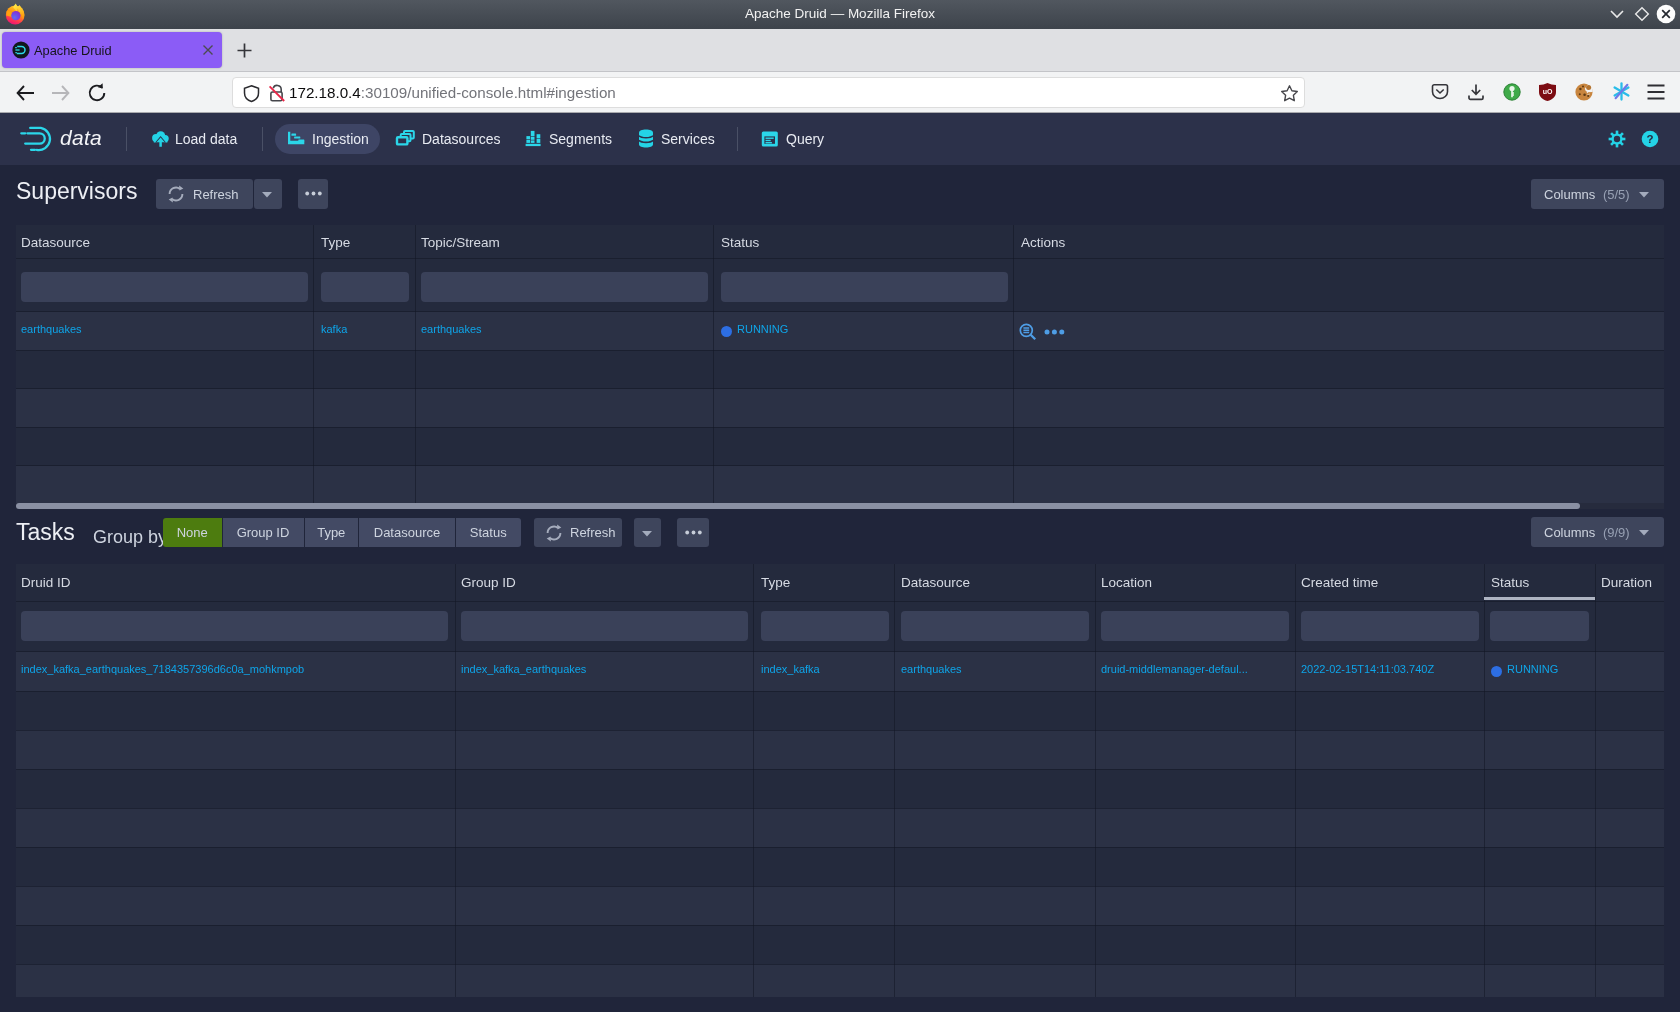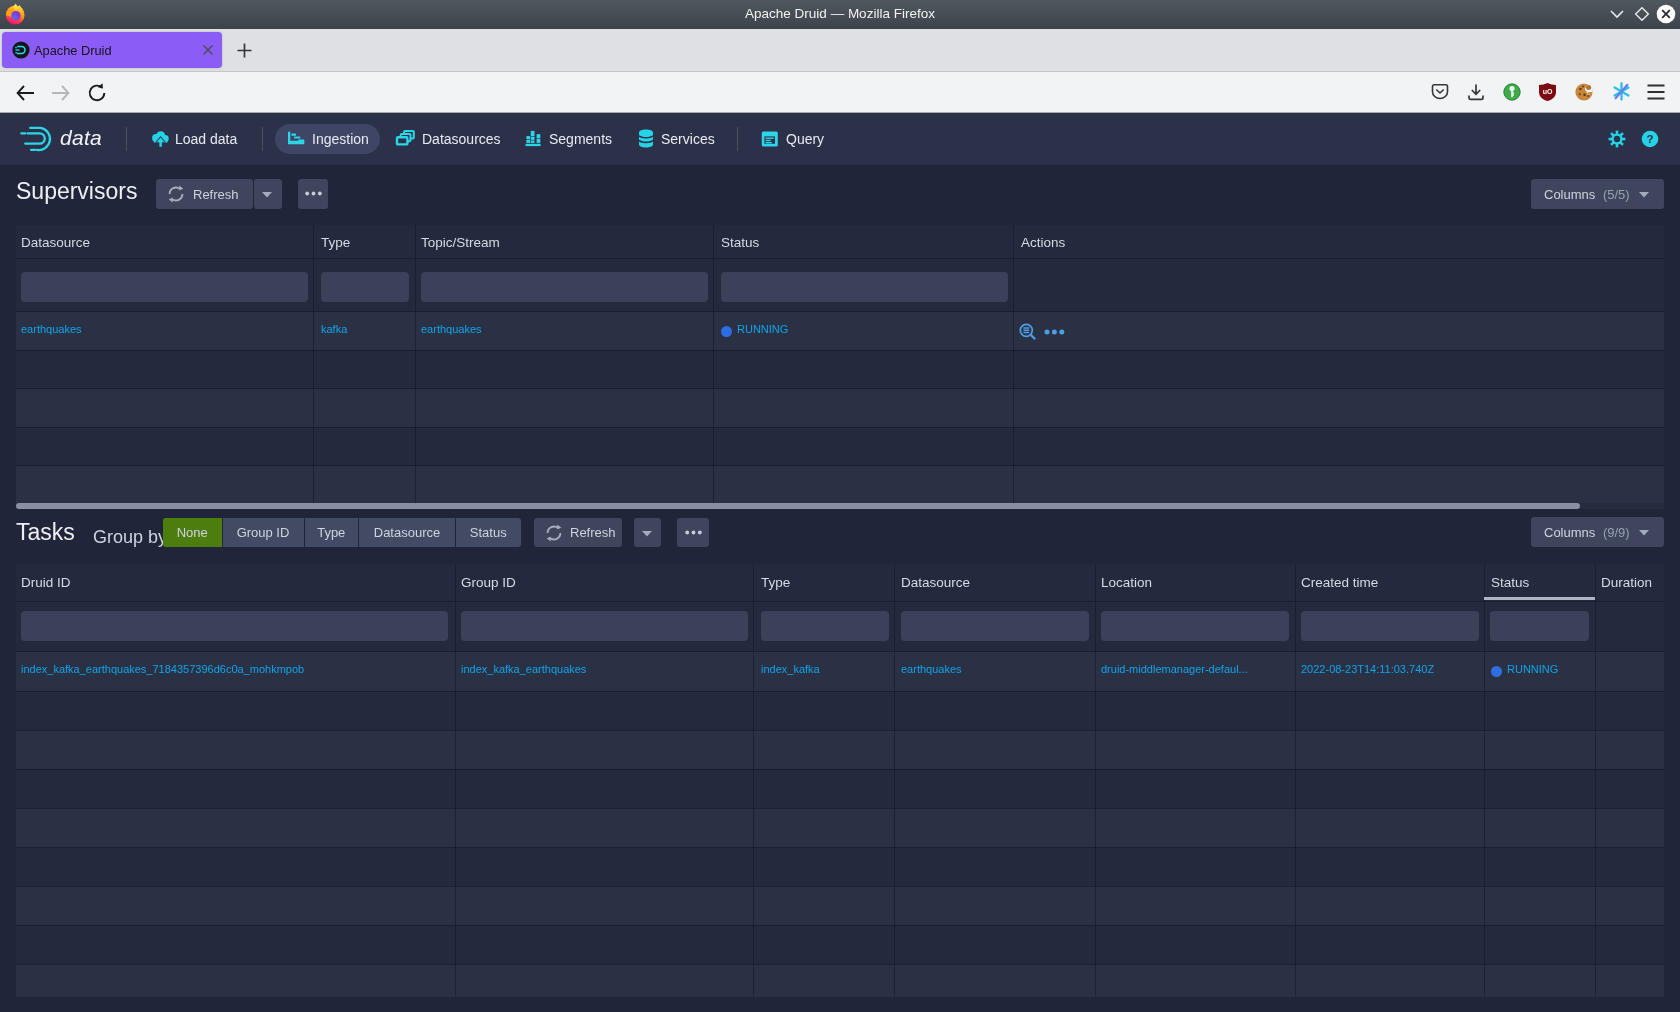--- a/index.html
+++ b/index.html
@@ -102,20 +102,36 @@
   <svg class="abs" style="left:13px;top:9px" width="24" height="24" viewBox="0 0 24 24">
       <path d="M21 12 H5 M11 5 L4.6 12 L11 19" stroke="#1b1b1f" stroke-width="1.9" fill="none"></path>
     </svg>
   <svg class="abs" style="left:49px;top:9px" width="24" height="24" viewBox="0 0 24 24">
       <path d="M3 12 H19 M13 5 L19.4 12 L13 19" stroke="#b6b6b9" stroke-width="1.9" fill="none"></path>
     </svg>
   <svg class="abs" style="left:85px;top:9px" width="24" height="24" viewBox="0 0 24 24">
       <path d="M19.3 12 a7.3 7.3 0 1 1 -2.1 -5.2" stroke="#1b1b1f" stroke-width="1.9" fill="none"></path>
       <path d="M17.6 2.2 L17.8 7.6 L12.8 6.3 Z" fill="#1b1b1f"></path>
     </svg>
+  <div id="urlbar">
+    <svg class="abs" style="left:9px;top:6px" width="19" height="19" viewBox="0 0 19 19">
+        <path d="M9.5 1.8 L16.5 4.2 V9 C16.5 13.6 13.6 16.2 9.5 17.5 C5.4 16.2 2.5 13.6 2.5 9 V4.2 Z" stroke="#2a2a2e" stroke-width="1.5" fill="none"></path>
+      </svg>
+    <svg class="abs" style="left:35px;top:3px" width="18" height="21" viewBox="0 0 18 21">
+        <g stroke="#45464b" stroke-width="1.6" fill="none">
+          <rect x="2.9" y="11" width="11.2" height="8.8" rx="1.6"></rect>
+          <path d="M5.2 7.2 a4.1 4.1 0 0 1 8 1.3 V11"></path>
+        </g>
+        <path d="M1.6 5.4 L16.2 20" stroke="#e8294a" stroke-width="1.9"></path>
+      </svg>
+    <div class="url">172.18.0.4<span>:30109/unified-console.html#ingestion</span></div>
+    <svg class="abs" style="left:1047px;top:6px" width="19" height="19" viewBox="0 0 19 19">
+        <path d="M9.5 1.8 L11.9 6.7 L17.3 7.5 L13.4 11.3 L14.3 16.7 L9.5 14.1 L4.7 16.7 L5.6 11.3 L1.7 7.5 L7.1 6.7 Z" stroke="#47474c" stroke-width="1.4" fill="none" stroke-linejoin="round"></path>
+      </svg>
+  </div>
 
   <svg class="abs" style="left:1430px;top:10px" width="20" height="20" viewBox="0 0 20 20">
       <path d="M2.5 4.5 a1.7 1.7 0 0 1 1.7-1.7 h11.6 a1.7 1.7 0 0 1 1.7 1.7 v5.2 a7.5 6.8 0 0 1-15 0 Z" stroke="#35353a" stroke-width="1.6" fill="none"></path>
       <path d="M6.3 7.5 L10 11 L13.7 7.5" stroke="#35353a" stroke-width="1.6" fill="none"></path>
     </svg>
   <svg class="abs" style="left:1466px;top:10px" width="20" height="20" viewBox="0 0 20 20">
       <path d="M10 2.5 V12 M5.8 8 L10 12.3 L14.2 8" stroke="#35353a" stroke-width="1.7" fill="none"></path>
       <path d="M3 13.5 V16 a1.4 1.4 0 0 0 1.4 1.4 h11.2 a1.4 1.4 0 0 0 1.4-1.4 V13.5" stroke="#35353a" stroke-width="1.7" fill="none"></path>
     </svg>
   <svg class="abs" style="left:1502px;top:10px" width="20" height="20" viewBox="0 0 20 20">
@@ -407,17 +423,17 @@
     <div class="finput" style="left:885px;top:47px;width:188px"></div>
     <div class="finput" style="left:1085px;top:47px;width:188px"></div>
     <div class="finput" style="left:1285px;top:47px;width:178px"></div>
     <div class="finput" style="left:1474px;top:47px;width:99px"></div>
 
     <div class="td" style="left:5px;top:99px">index_kafka_earthquakes_7184357396d6c0a_mohkmpob</div>
     <div class="td" style="left:445px;top:99px">index_kafka_earthquakes</div>
     <div class="td" style="left:745px;top:99px">index_kafka</div>
     <div class="td" style="left:885px;top:99px">earthquakes</div>
     <div class="td" style="left:1085px;top:99px">druid-middlemanager-defaul...</div>
-    <div class="td" style="left:1285px;top:99px">2022-08-23T14:11:03.740Z</div>
+    <div class="td" style="left:1285px;top:99px">2022-02-15T14:11:03.740Z</div>
     <div class="dot" style="left:1475px;top:102px"></div>
     <div class="td" style="left:1491px;top:99px">RUNNING</div>
   </div>
 </div>
 
 </body></html>

